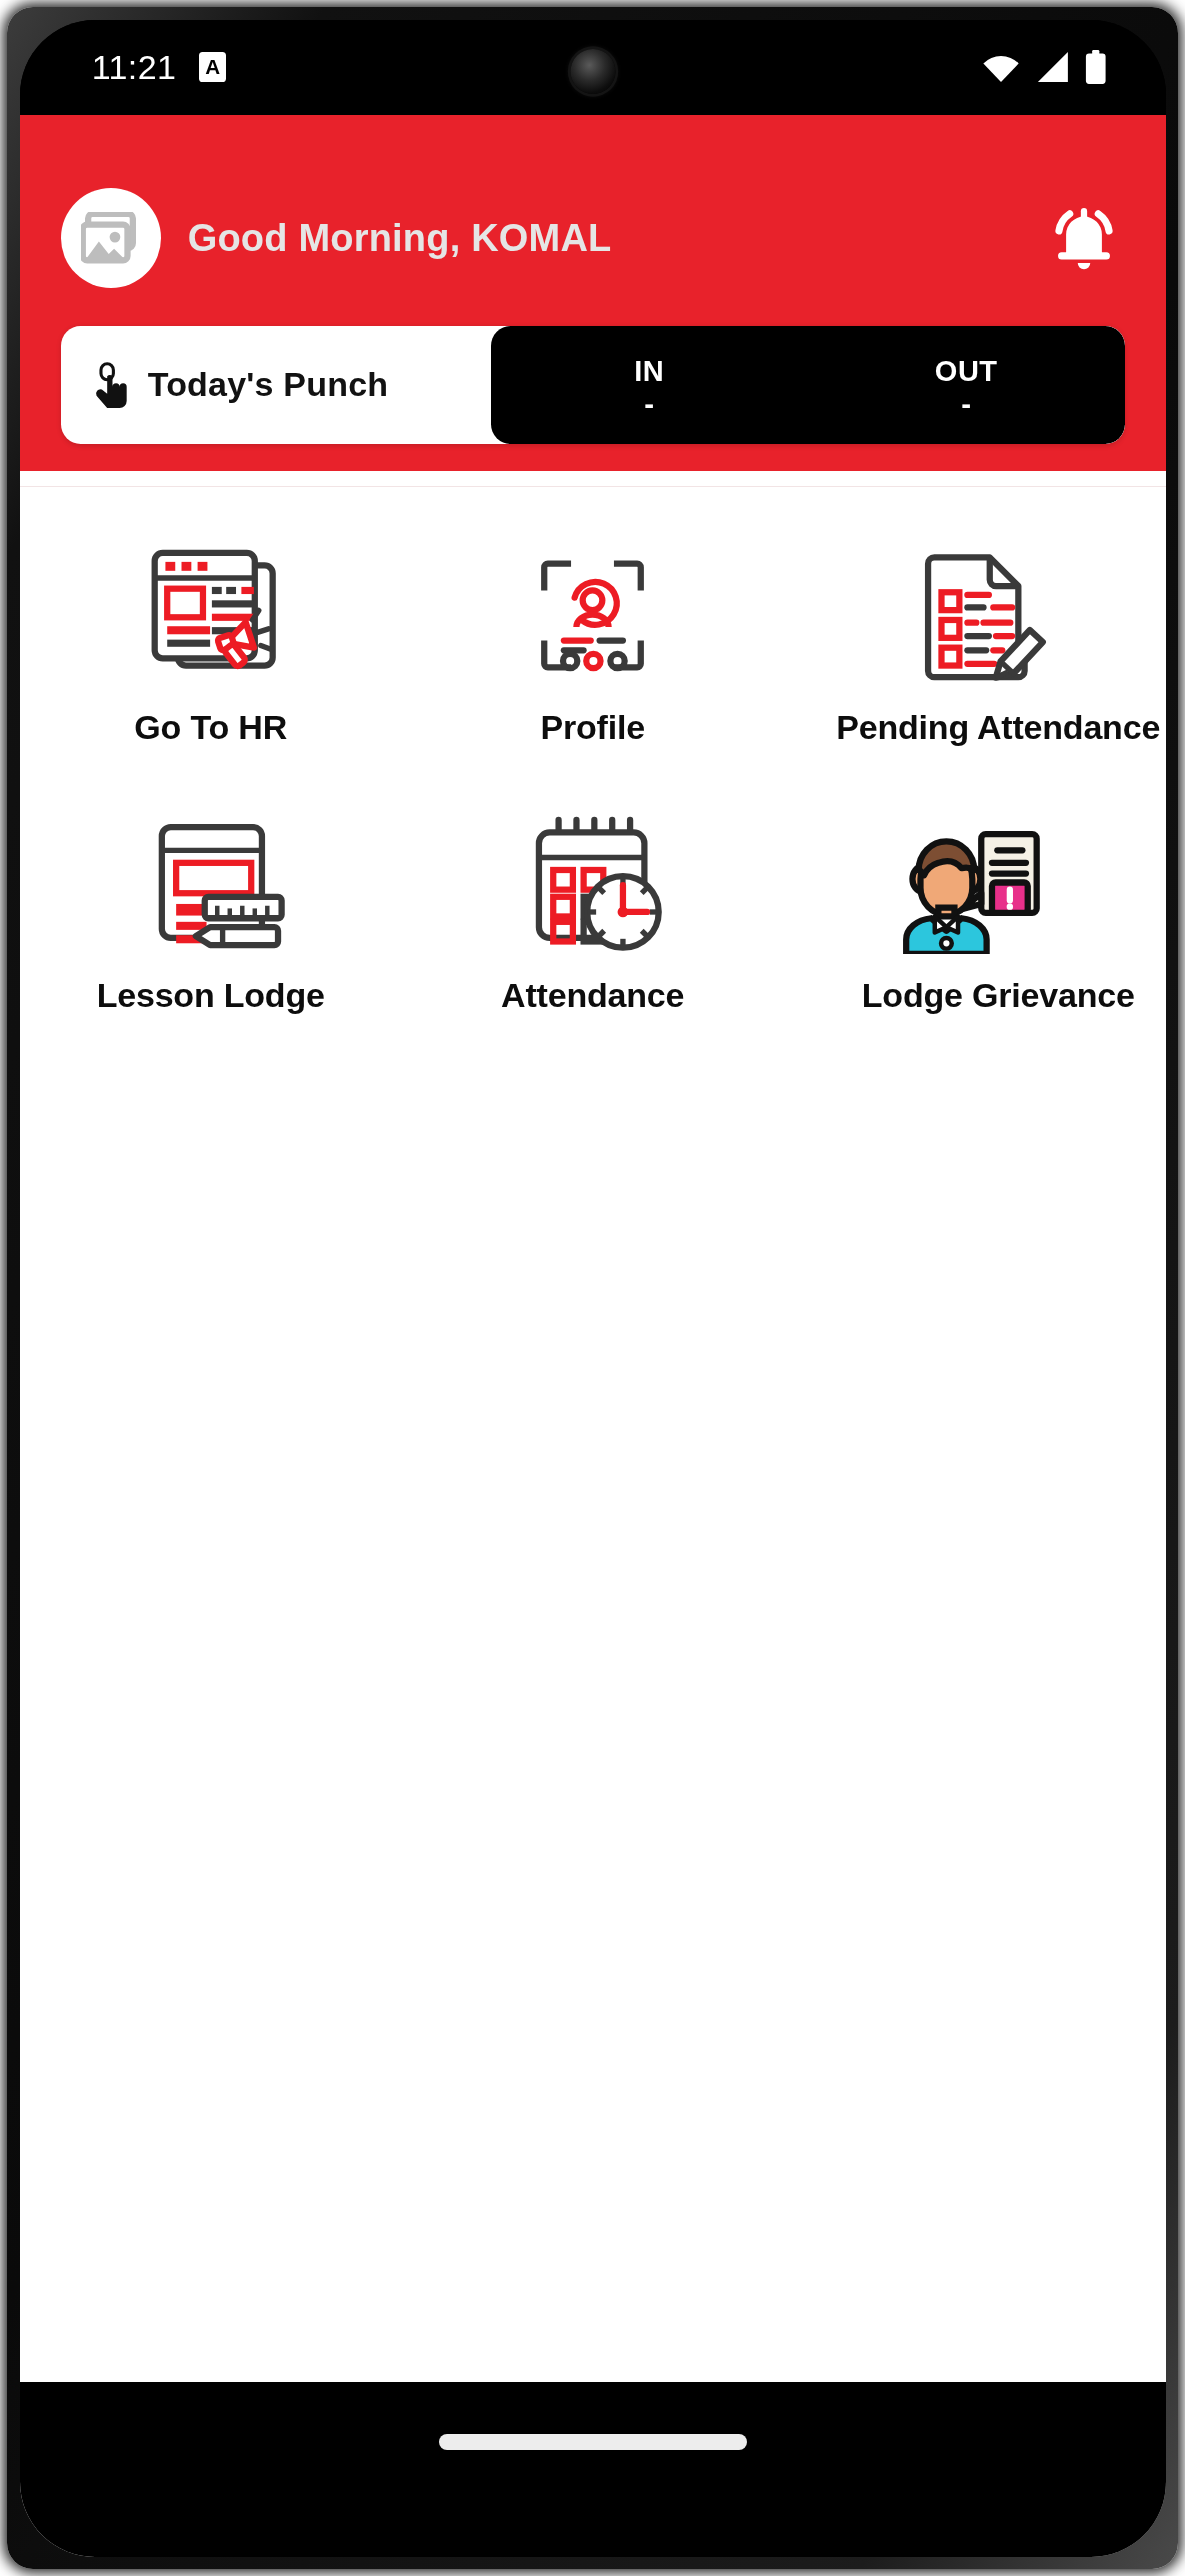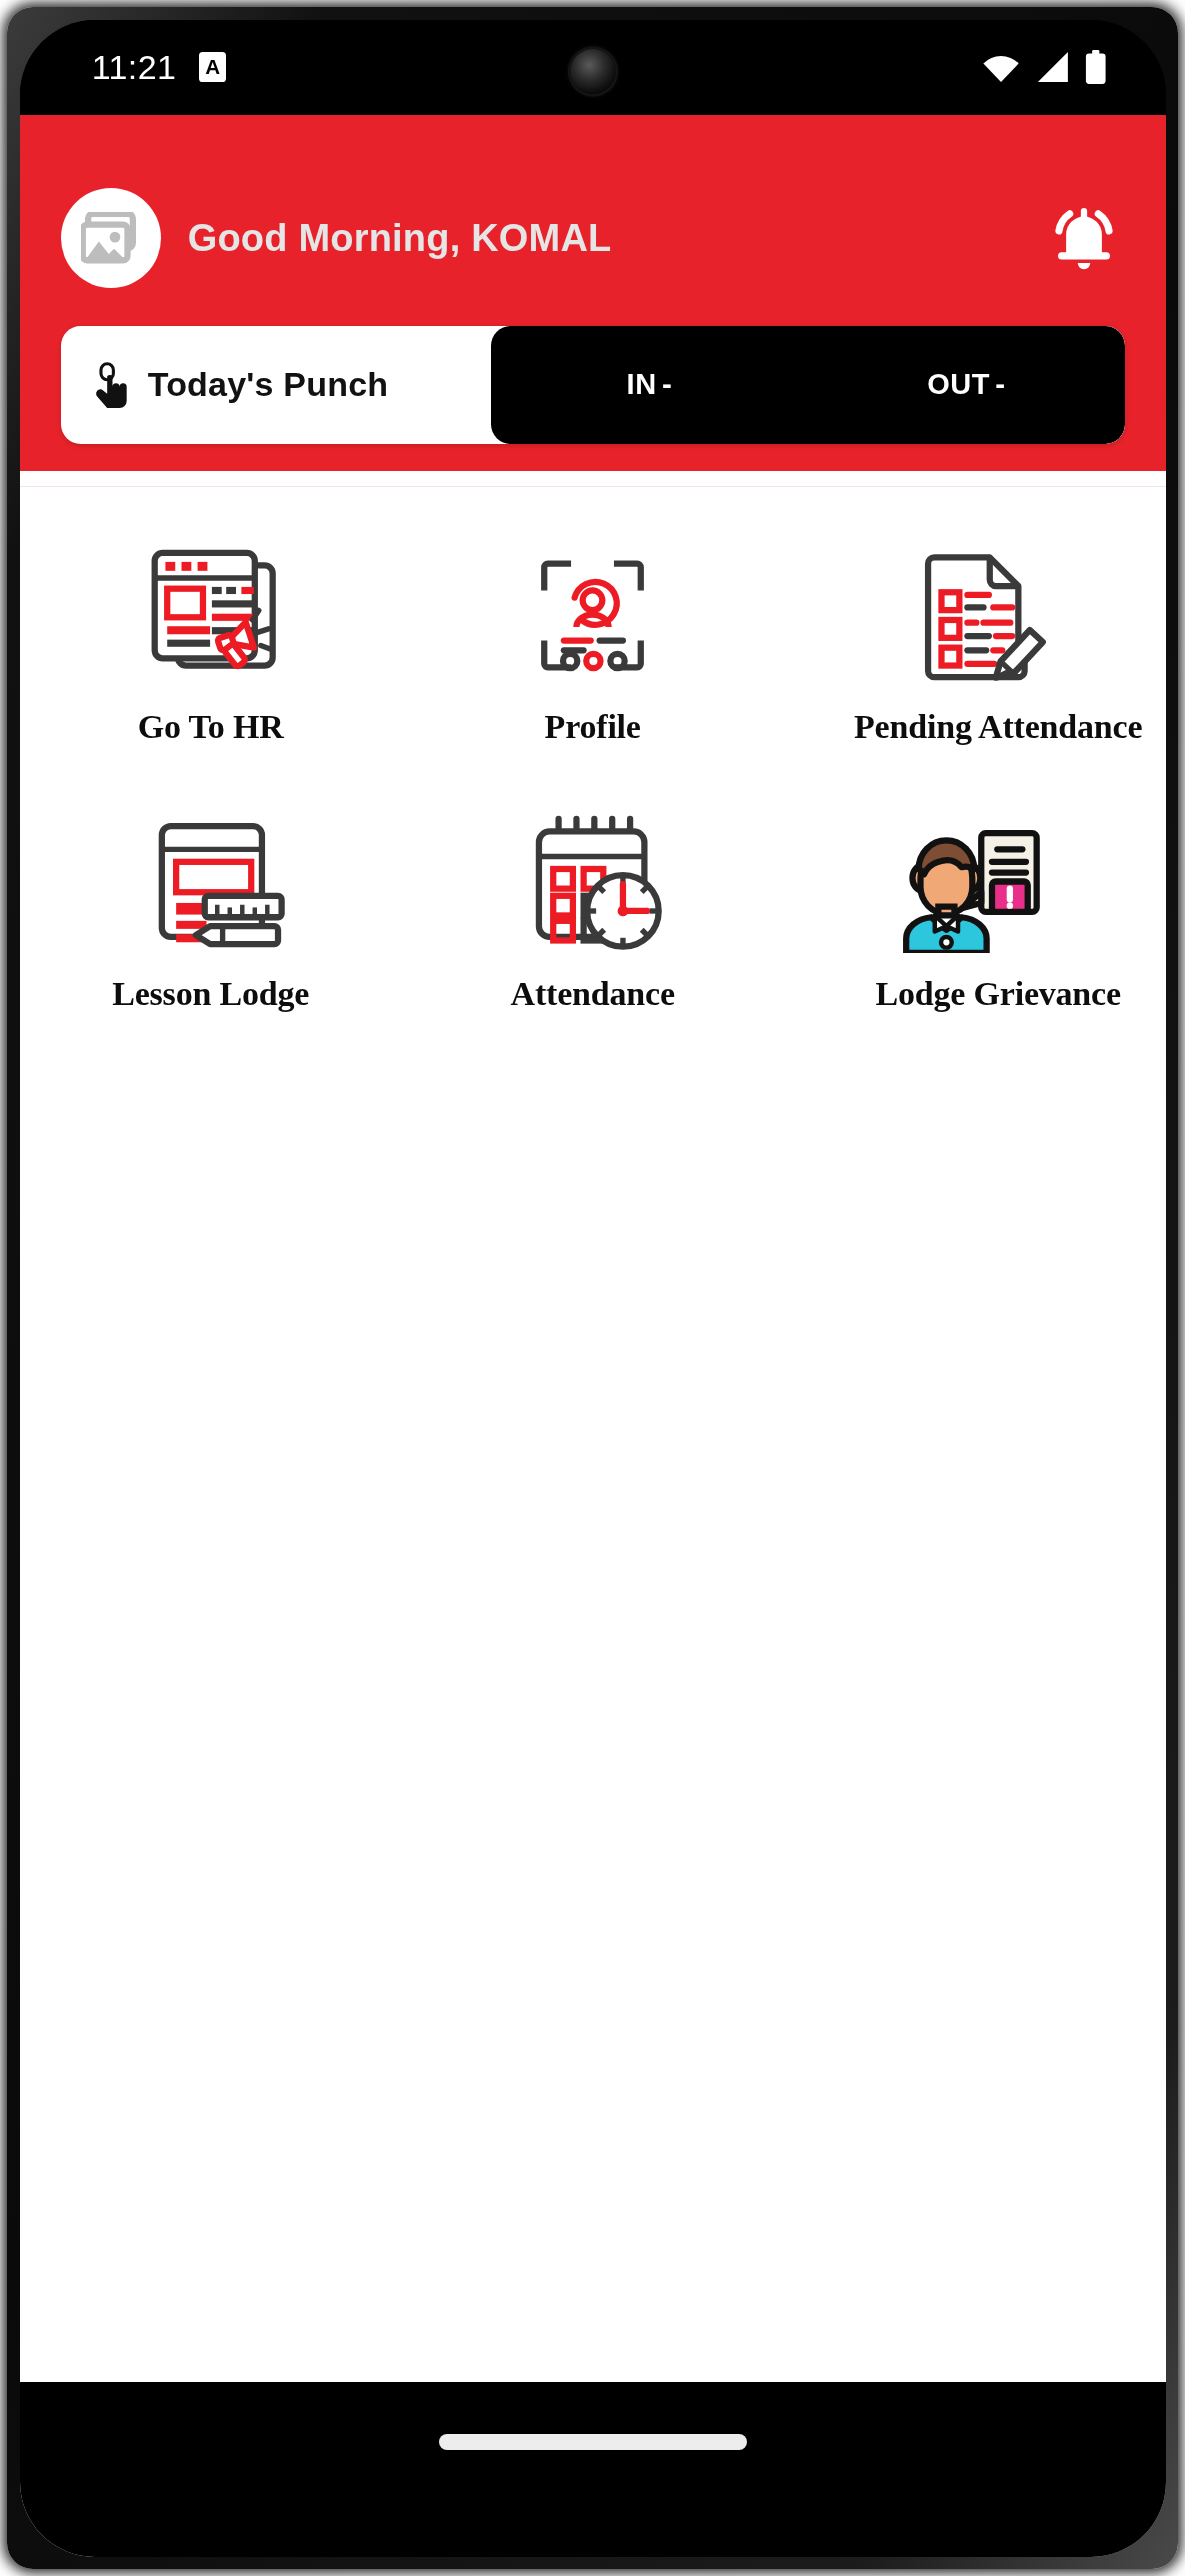--- a/index.html
+++ b/index.html
@@ -120,21 +120,21 @@
     letter-spacing: 0.2px; white-space: nowrap;
   }
   #punch-values {
     flex: 1;
     background: #000000;
     border-radius: 19.7px;
     display: flex;
   }
   .punch-col {
     flex: 1;
-    display: flex; flex-direction: row;
+    display: flex; flex-direction: column;
     align-items: center; justify-content: center;
     gap: 5.4px;
   }
   .punch-col-label {
     color: #fff; font-size: 29px; font-weight: 700; letter-spacing: 0.5px;
   }
   .punch-col-value {
     color: #fff; font-size: 29.5px; font-weight: 700; line-height: .7;
   }
 
@@ -167,21 +167,20 @@
   }
   .cell-icon {
     width: 179px; height: 161px;
     display: flex; align-items: center; justify-content: center;
   }
   .cell-label {
     margin-top: 12.5px;
     font-size: 34px; font-weight: 700; color: #0d0d0d;
     text-align: center; white-space: nowrap;
     letter-spacing: -0.2px;
-    font-family: Liberation Serif, serif;
   }
   
   .grid-cell.clipped .cell-label { margin-left: 47px; }
 
   
   #gesture-bar {
     position: absolute; left: 0; right: 0; bottom: 0;
     height: 175px; background: #000;
     display: flex; align-items: flex-start; justify-content: center;
     padding-top: 52px;

